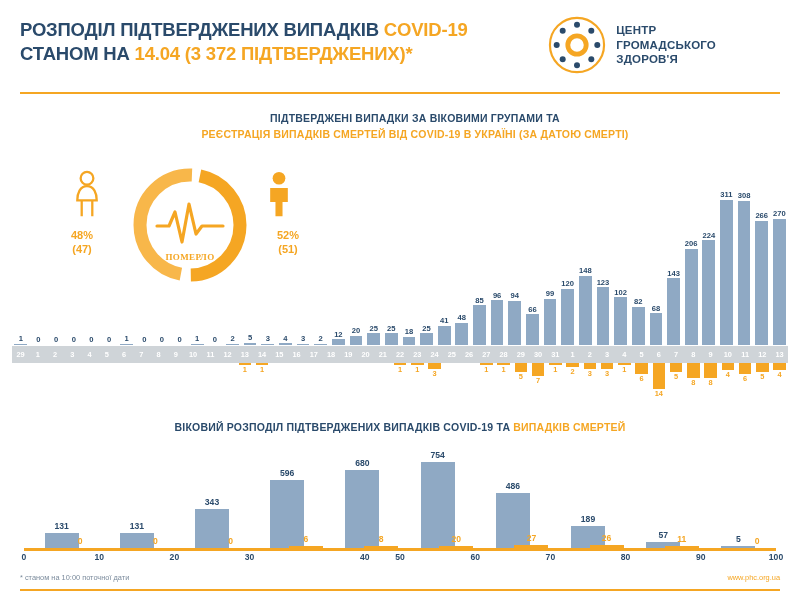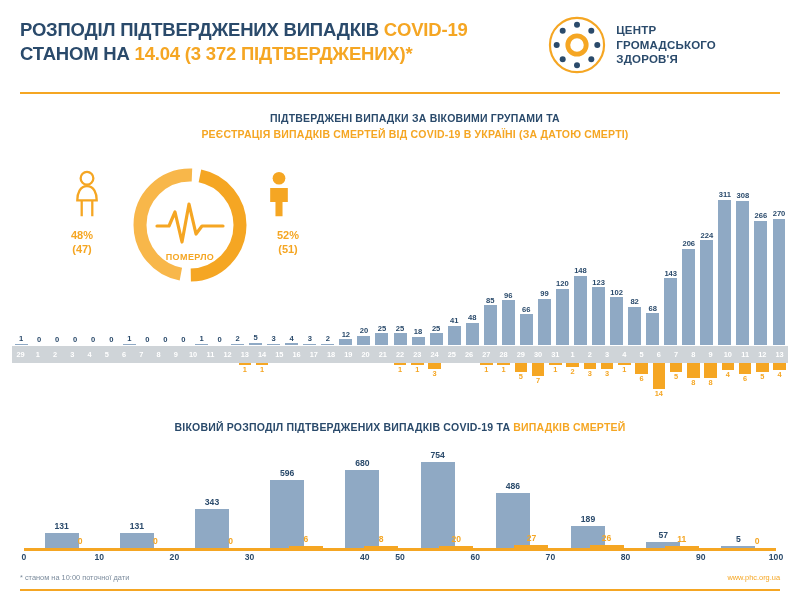--- a/index.html
+++ b/index.html
@@ -42,21 +42,21 @@
     text-align: center; font-size: 10.5px; font-weight: bold;
     color: #2a4a6b; line-height: 1.55; letter-spacing: 0.2px; padding-left: 30px;
   }
   .sec1-title .orange { color: #f5a623; }
 
   
   .gender-block { position: absolute; top: 160px; left: 30px; width: 300px; height: 160px; }
   .donut { position: absolute; left: 95px; top: 0; width: 130px; height: 130px; }
   .donut-label {
     position: absolute; left: 95px; top: 92px; width: 130px; text-align: center;
-    font-size: 9px; font-weight: bold; color: #f5a623; letter-spacing: 0.4px;
+    font-size: 9px; font-weight: bold; color: #f5a623; letter-spacing: 0.4px; font-family: Liberation Serif, serif;
   }
   .fig { position: absolute; top: 10px; width: 34px; text-align: center; }
   .fig.female { left: 40px; }
   .fig.male { left: 232px; }
   .pct {
     position: absolute; font-size: 11px; font-weight: bold; color: #f5a623;
     text-align: center; line-height: 1.3; width: 60px;
   }
   .pct.left { left: 22px; top: 68px; }
   .pct.right { left: 228px; top: 68px; }
@@ -290,20 +290,24 @@
           <div class="dval">48</div>
           <div class="dbar" style="height: 22.4492px;"></div>
         </div>
         <div class="dcol">
           <div class="dval">85</div>
           <div class="dbar" style="height: 39.7538px;"></div>
         </div>
         <div class="dcol">
           <div class="dval">96</div>
           <div class="dbar" style="height: 44.8985px;"></div>
+        </div>
+        <div class="dcol">
+          <div class="dval">94</div>
+          <div class="dbar" style="height: 43.9631px;"></div>
         </div>
         <div class="dcol">
           <div class="dval">66</div>
           <div class="dbar" style="height: 30.8677px;"></div>
         </div>
         <div class="dcol">
           <div class="dval">99</div>
           <div class="dbar" style="height: 46.3015px;"></div>
         </div>
         <div class="dcol">

